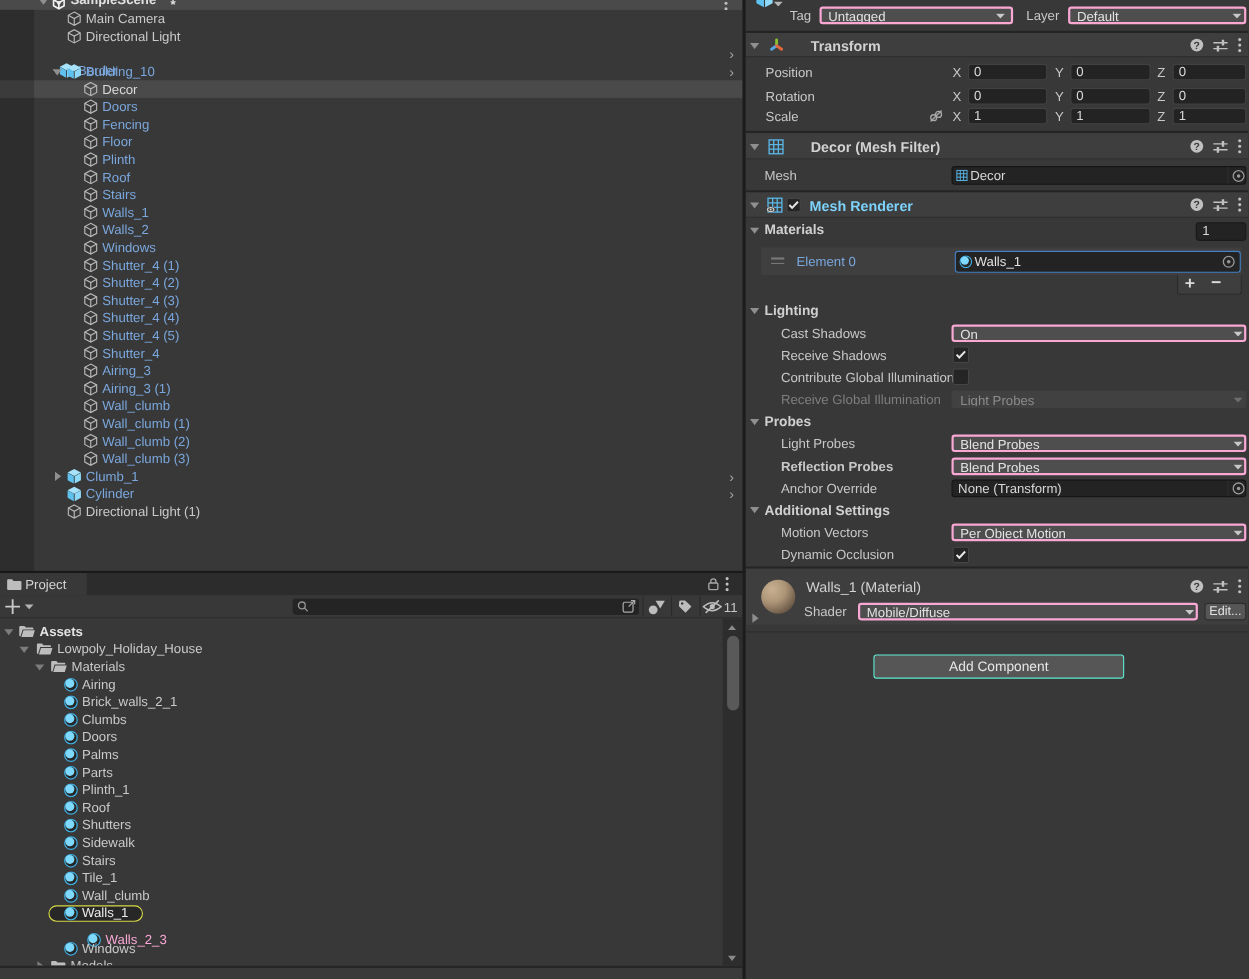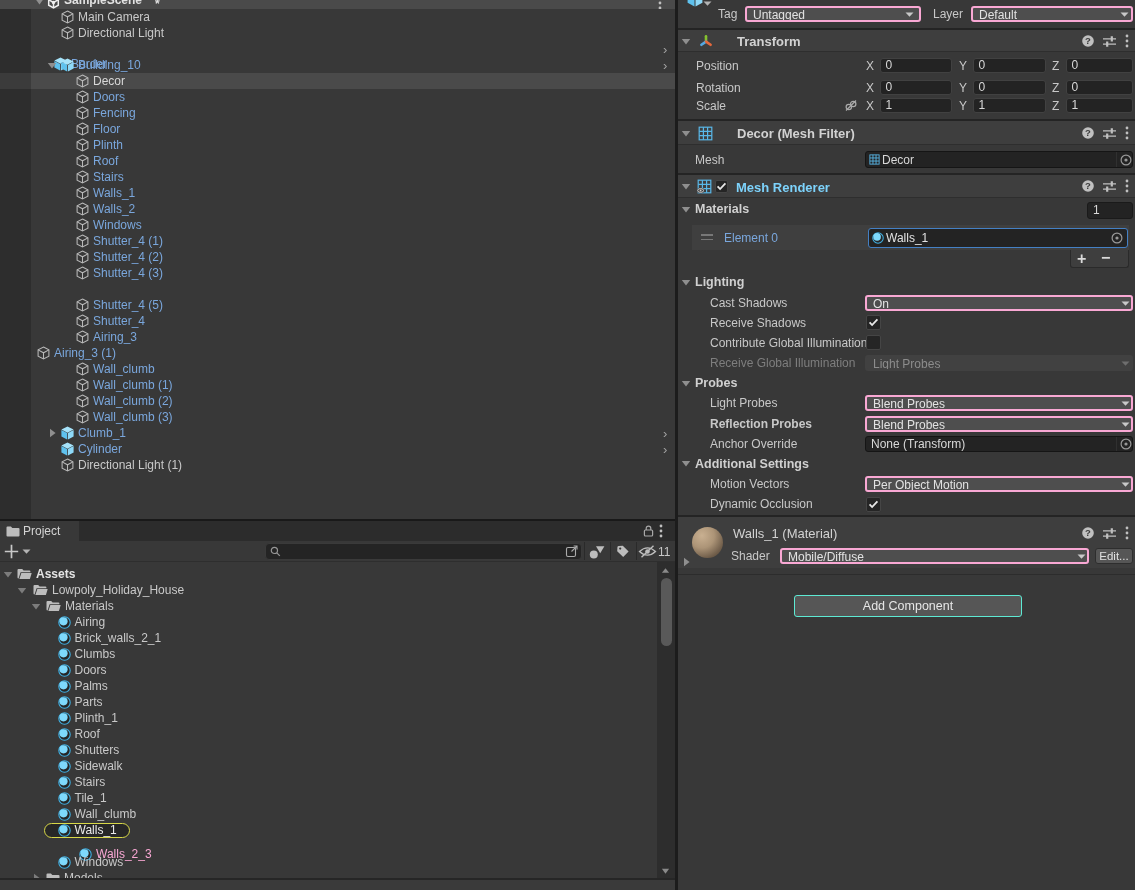--- a/index.html
+++ b/index.html
@@ -184,20 +184,29 @@
     </div>
 <div class="hrow" style="top:265px;padding-left:76px;">
       <svg width="13" height="14" viewBox="0 0 13 14" style="flex:none">
         <g fill="none" stroke="#b9b9b9" stroke-width="1.05">
           <path d="M6.5 1 L11.9 3.9 L11.9 10.1 L6.5 13 L1.1 10.1 L1.1 3.9 Z"></path>
           <path d="M1.1 3.9 L6.5 6.8 L11.9 3.9 M6.5 6.8 L6.5 13"></path>
         </g>
       </svg>
       <span class="blue" style="">Shutter_4 (3)</span>
     </div>
+<div class="hrow" style="top:281px;padding-left:76px;">
+      <svg width="13" height="14" viewBox="0 0 13 14" style="flex:none">
+        <g fill="none" stroke="#b9b9b9" stroke-width="1.05">
+          <path d="M6.5 1 L11.9 3.9 L11.9 10.1 L6.5 13 L1.1 10.1 L1.1 3.9 Z"></path>
+          <path d="M1.1 3.9 L6.5 6.8 L11.9 3.9 M6.5 6.8 L6.5 13"></path>
+        </g>
+      </svg>
+      <span class="blue" style="">Shutter_4 (4)</span>
+    </div>
 <div class="hrow" style="top:297px;padding-left:76px;">
       <svg width="13" height="14" viewBox="0 0 13 14" style="flex:none">
         <g fill="none" stroke="#b9b9b9" stroke-width="1.05">
           <path d="M6.5 1 L11.9 3.9 L11.9 10.1 L6.5 13 L1.1 10.1 L1.1 3.9 Z"></path>
           <path d="M1.1 3.9 L6.5 6.8 L11.9 3.9 M6.5 6.8 L6.5 13"></path>
         </g>
       </svg>
       <span class="blue" style="">Shutter_4 (5)</span>
     </div>
 <div class="hrow" style="top:313px;padding-left:76px;">
@@ -211,21 +220,21 @@
     </div>
 <div class="hrow" style="top:329px;padding-left:76px;">
       <svg width="13" height="14" viewBox="0 0 13 14" style="flex:none">
         <g fill="none" stroke="#b9b9b9" stroke-width="1.05">
           <path d="M6.5 1 L11.9 3.9 L11.9 10.1 L6.5 13 L1.1 10.1 L1.1 3.9 Z"></path>
           <path d="M1.1 3.9 L6.5 6.8 L11.9 3.9 M6.5 6.8 L6.5 13"></path>
         </g>
       </svg>
       <span class="blue" style="">Airing_3</span>
     </div>
-<div class="hrow" style="top:345px;padding-left:37px;">
+<div class="hrow" style="top:345px;padding-left:76px;">
       <svg width="13" height="14" viewBox="0 0 13 14" style="flex:none">
         <g fill="none" stroke="#b9b9b9" stroke-width="1.05">
           <path d="M6.5 1 L11.9 3.9 L11.9 10.1 L6.5 13 L1.1 10.1 L1.1 3.9 Z"></path>
           <path d="M1.1 3.9 L6.5 6.8 L11.9 3.9 M6.5 6.8 L6.5 13"></path>
         </g>
       </svg>
       <span class="blue" style="">Airing_3 (1)</span>
     </div>
 <div class="hrow" style="top:361px;padding-left:76px;">
       <svg width="13" height="14" viewBox="0 0 13 14" style="flex:none">

